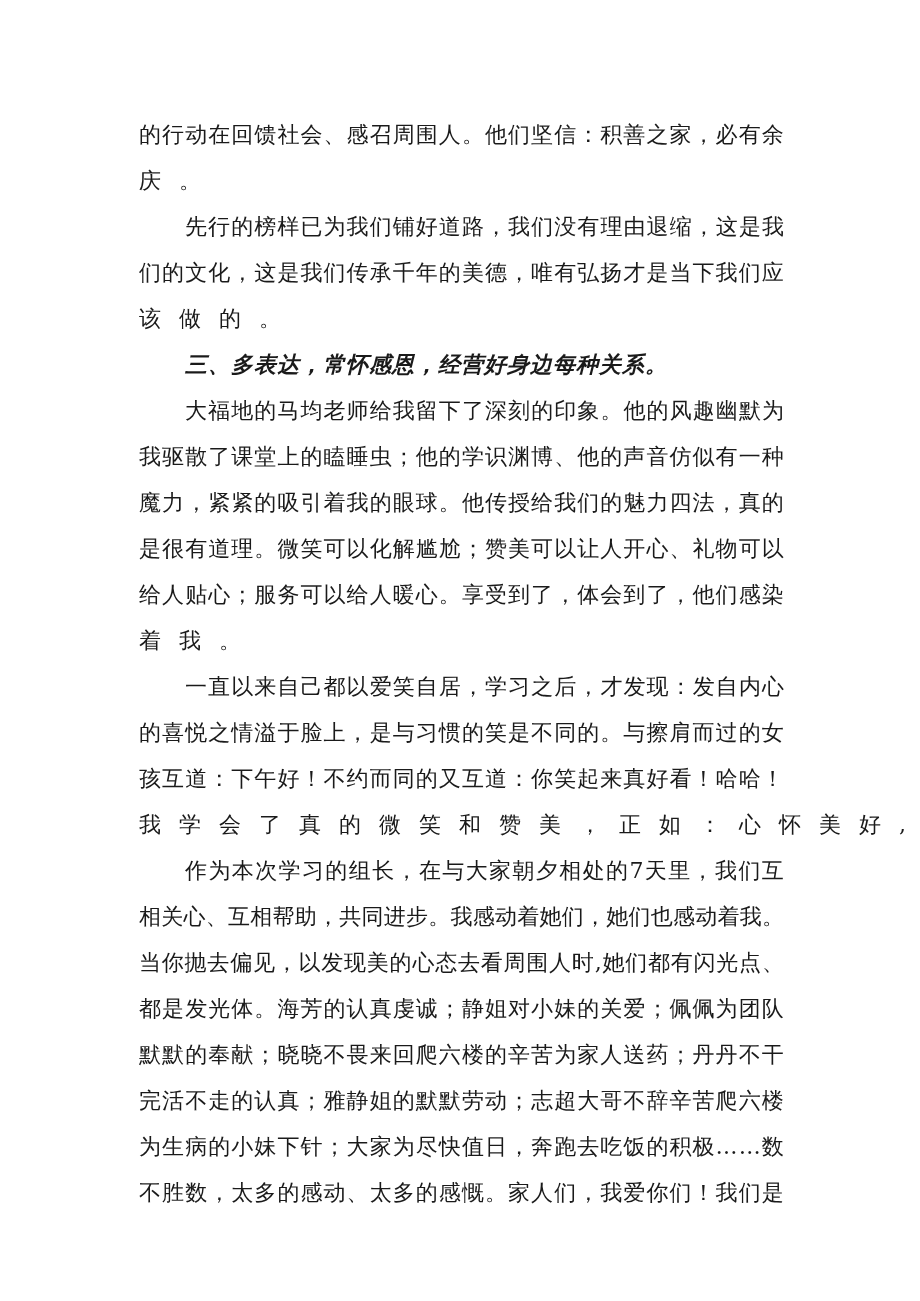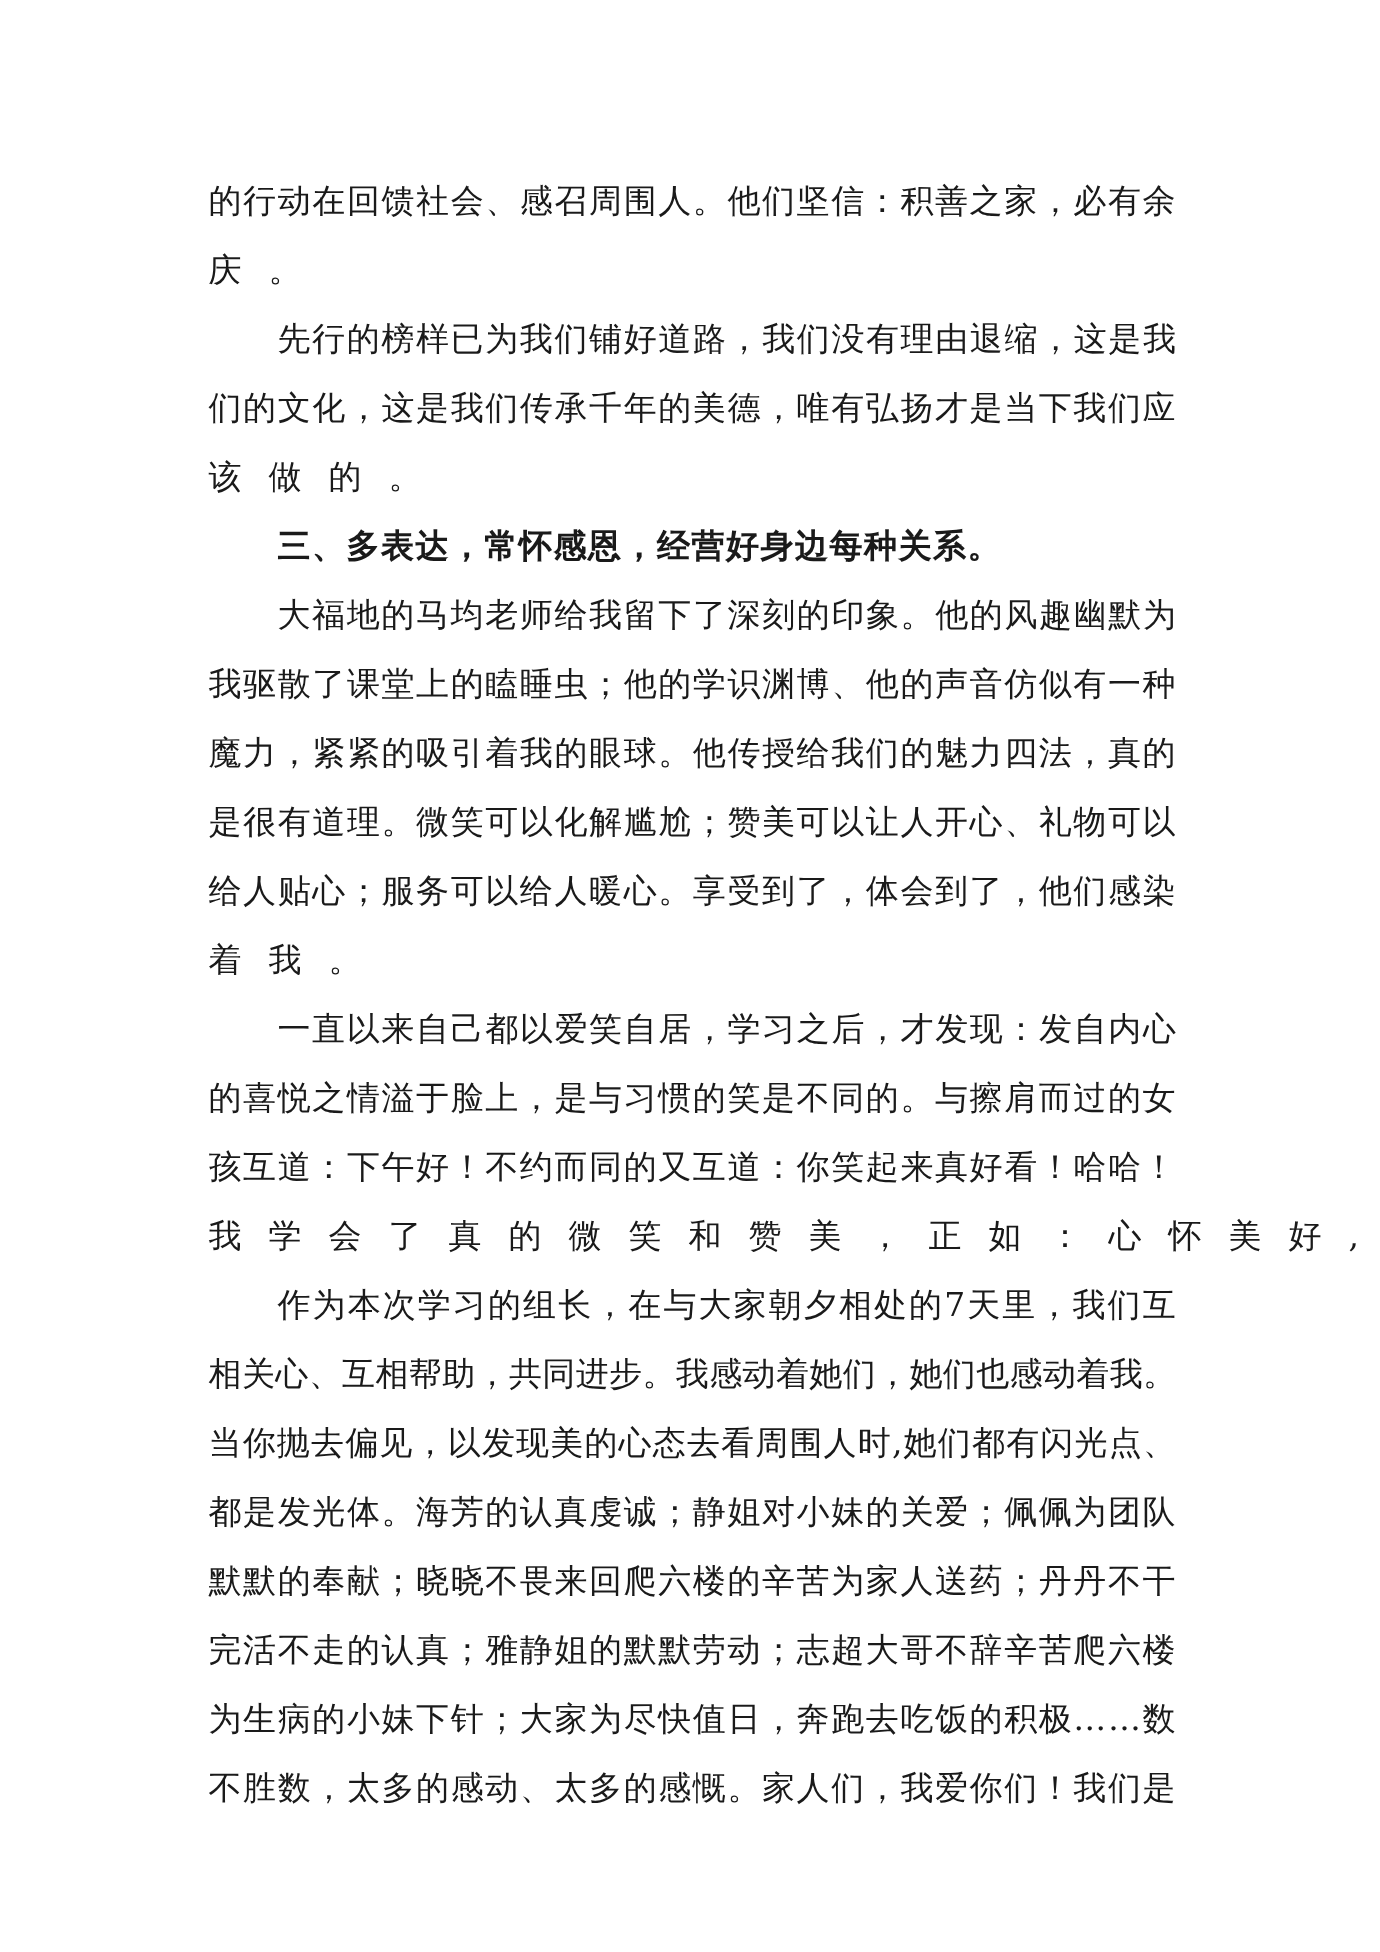--- a/index.html
+++ b/index.html
@@ -38,20 +38,21 @@
     }
     .line.indent {
       padding-left: 46px;
     }
     .line.heading {
       font-family: "DejaVu Sans", "Liberation Sans", sans-serif;
       font-weight: bold;
       font-size: 22px;
       padding-left: 0;
       justify-content: flex-start;
+      font-style: italic;
     }
     .heading-text {
       padding-left: 46px;
       letter-spacing: 1px;
     }
     span.ch {
       display: inline-block;
     }
   </style>
 </head>

